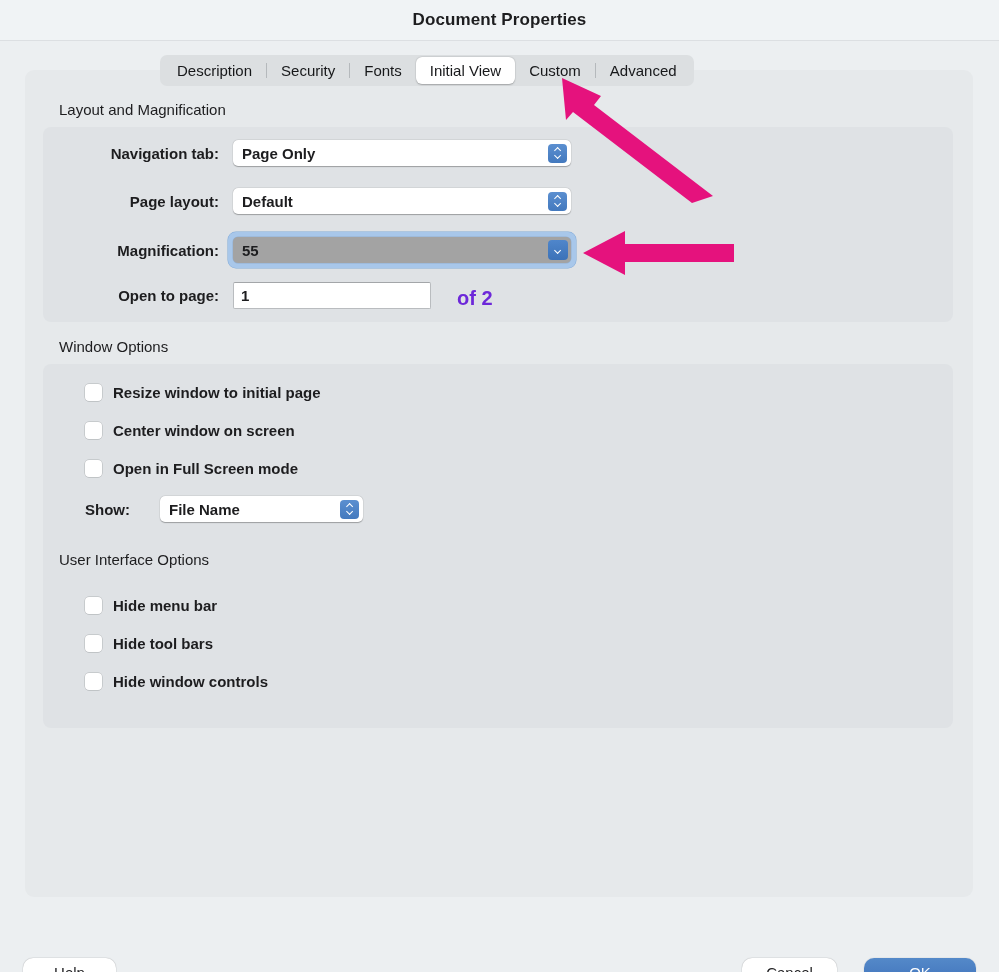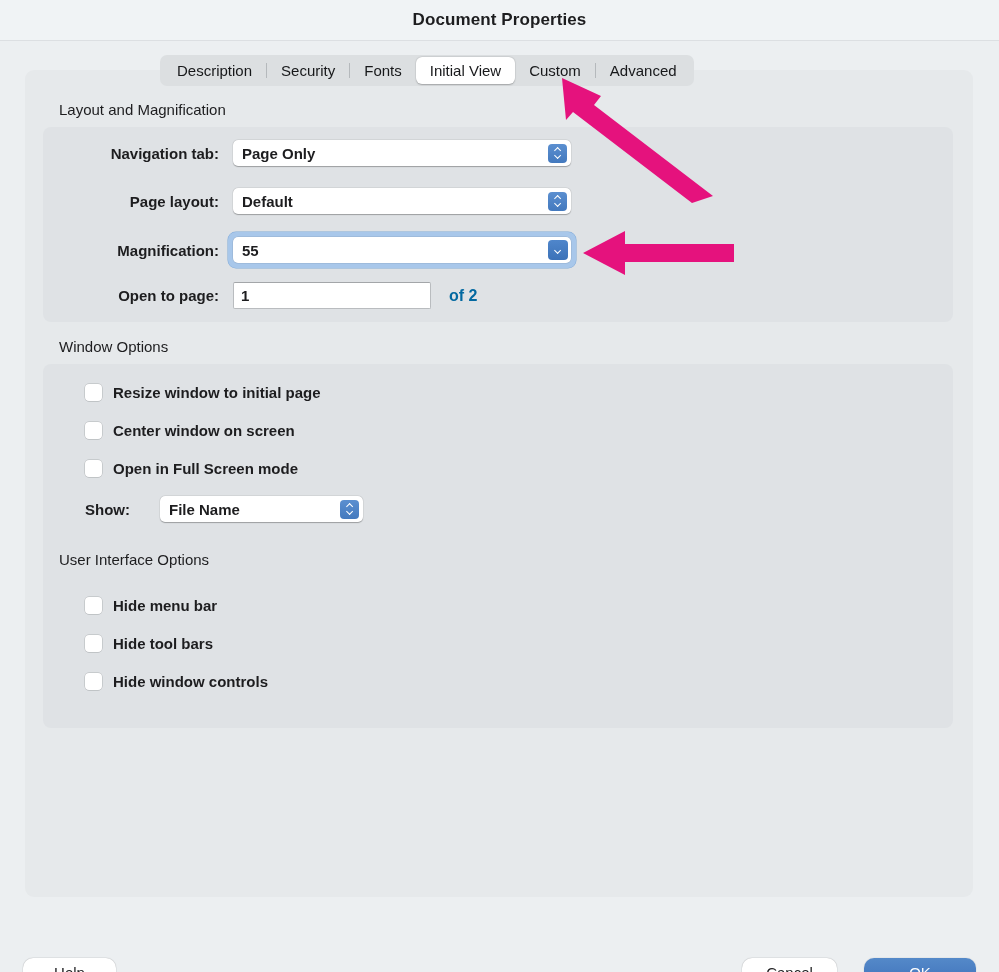--- a/index.html
+++ b/index.html
@@ -150,21 +150,21 @@
 
   
   .combo-focus-ring {
     position: absolute;
     border-radius: 8px;
     background: #a8c7ea;
     box-shadow: 0 0 0 0.5px #7fa9d8;
   }
   .combo-inner {
     position: absolute;
-    background: #ffffff;
+    background: #a3a3a3;
     border-radius: 5px;
     display: flex;
     align-items: center;
     box-shadow: 0 0 0 0.5px rgba(0,0,0,0.12);
   }
   .combo-value {
     font-size: 15px;
     color: #1d1d1f;
     padding-left: 9px;
     flex: 1;
@@ -190,22 +190,23 @@
     display: flex;
     align-items: center;
   }
   .textfield-value {
     font-size: 15px;
     color: #1d1d1f;
     padding-left: 7px;
   }
   .suffix-label {
     position: absolute;
-    font-size: 16px;
-    color: #0369a1;
+    font-size: 20px;
+    color: #6d28d9;
+    margin-left: 8px;
   }
 
   
   .checkrow {
     position: absolute;
     display: flex;
     align-items: flex-start;
   }
   .checkbox {
     width: 17px; height: 17px;

